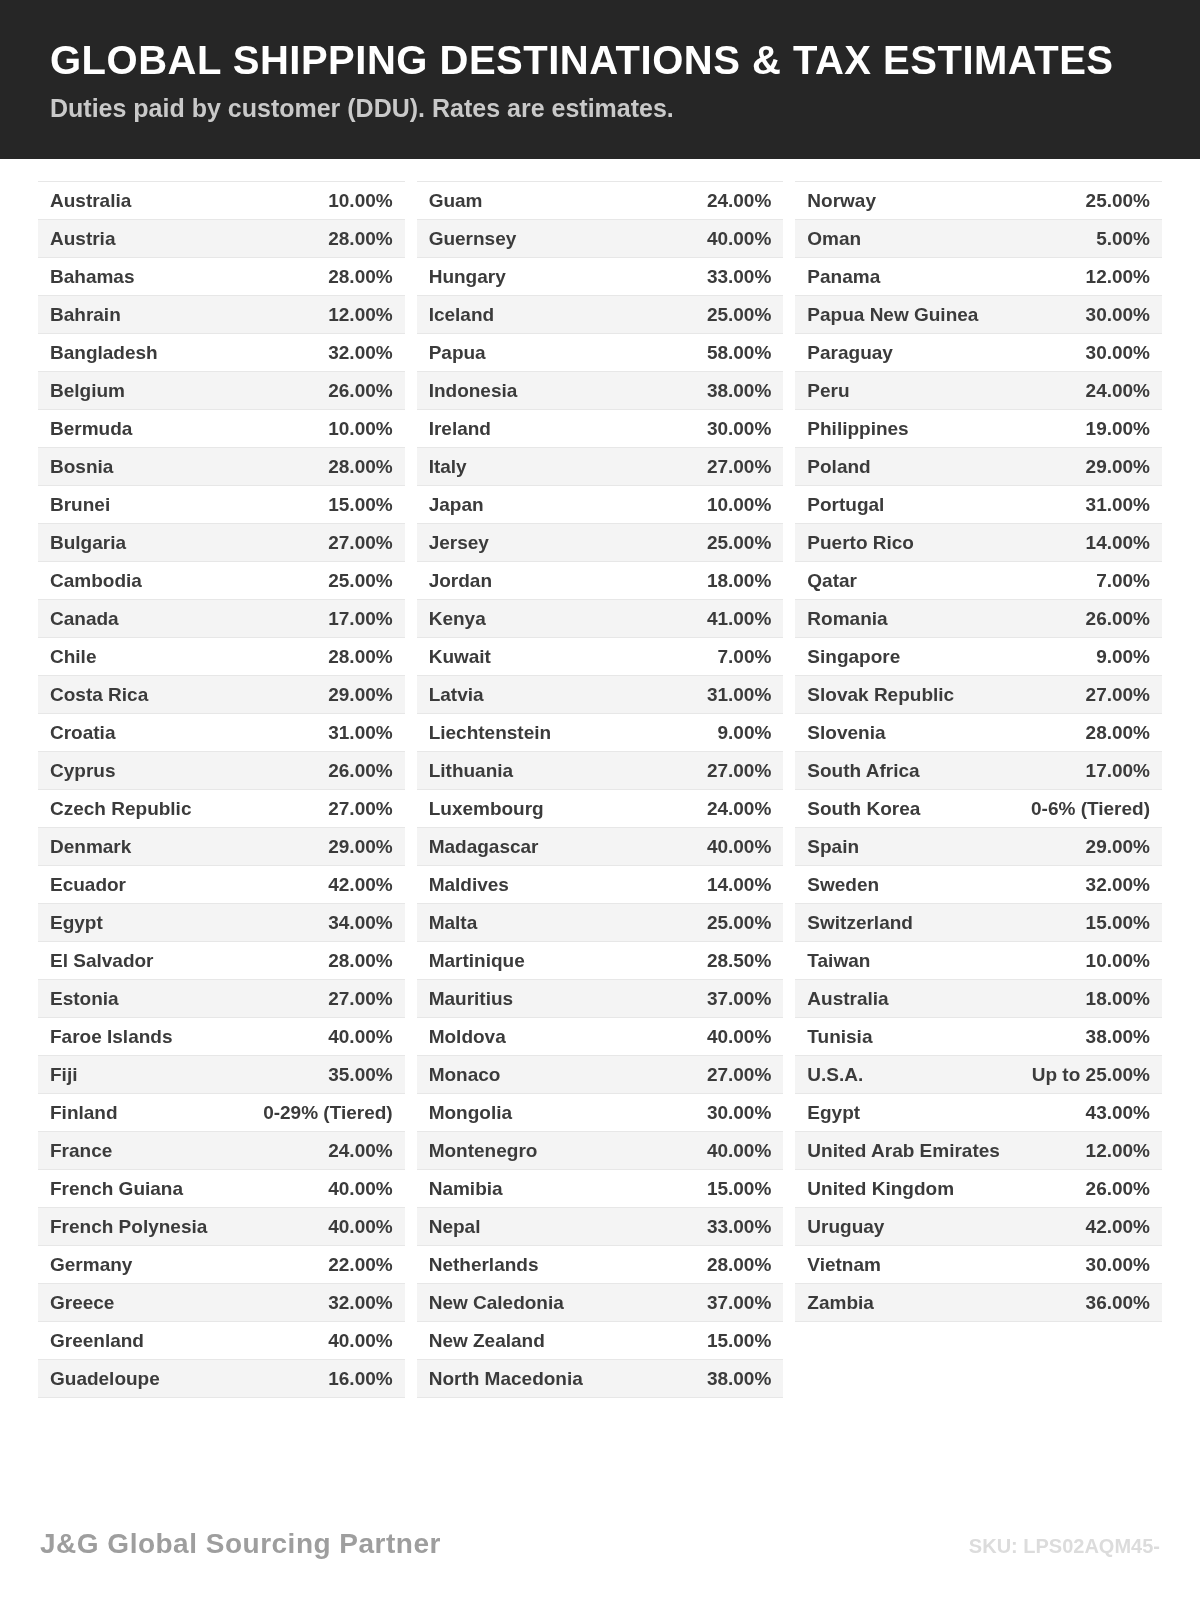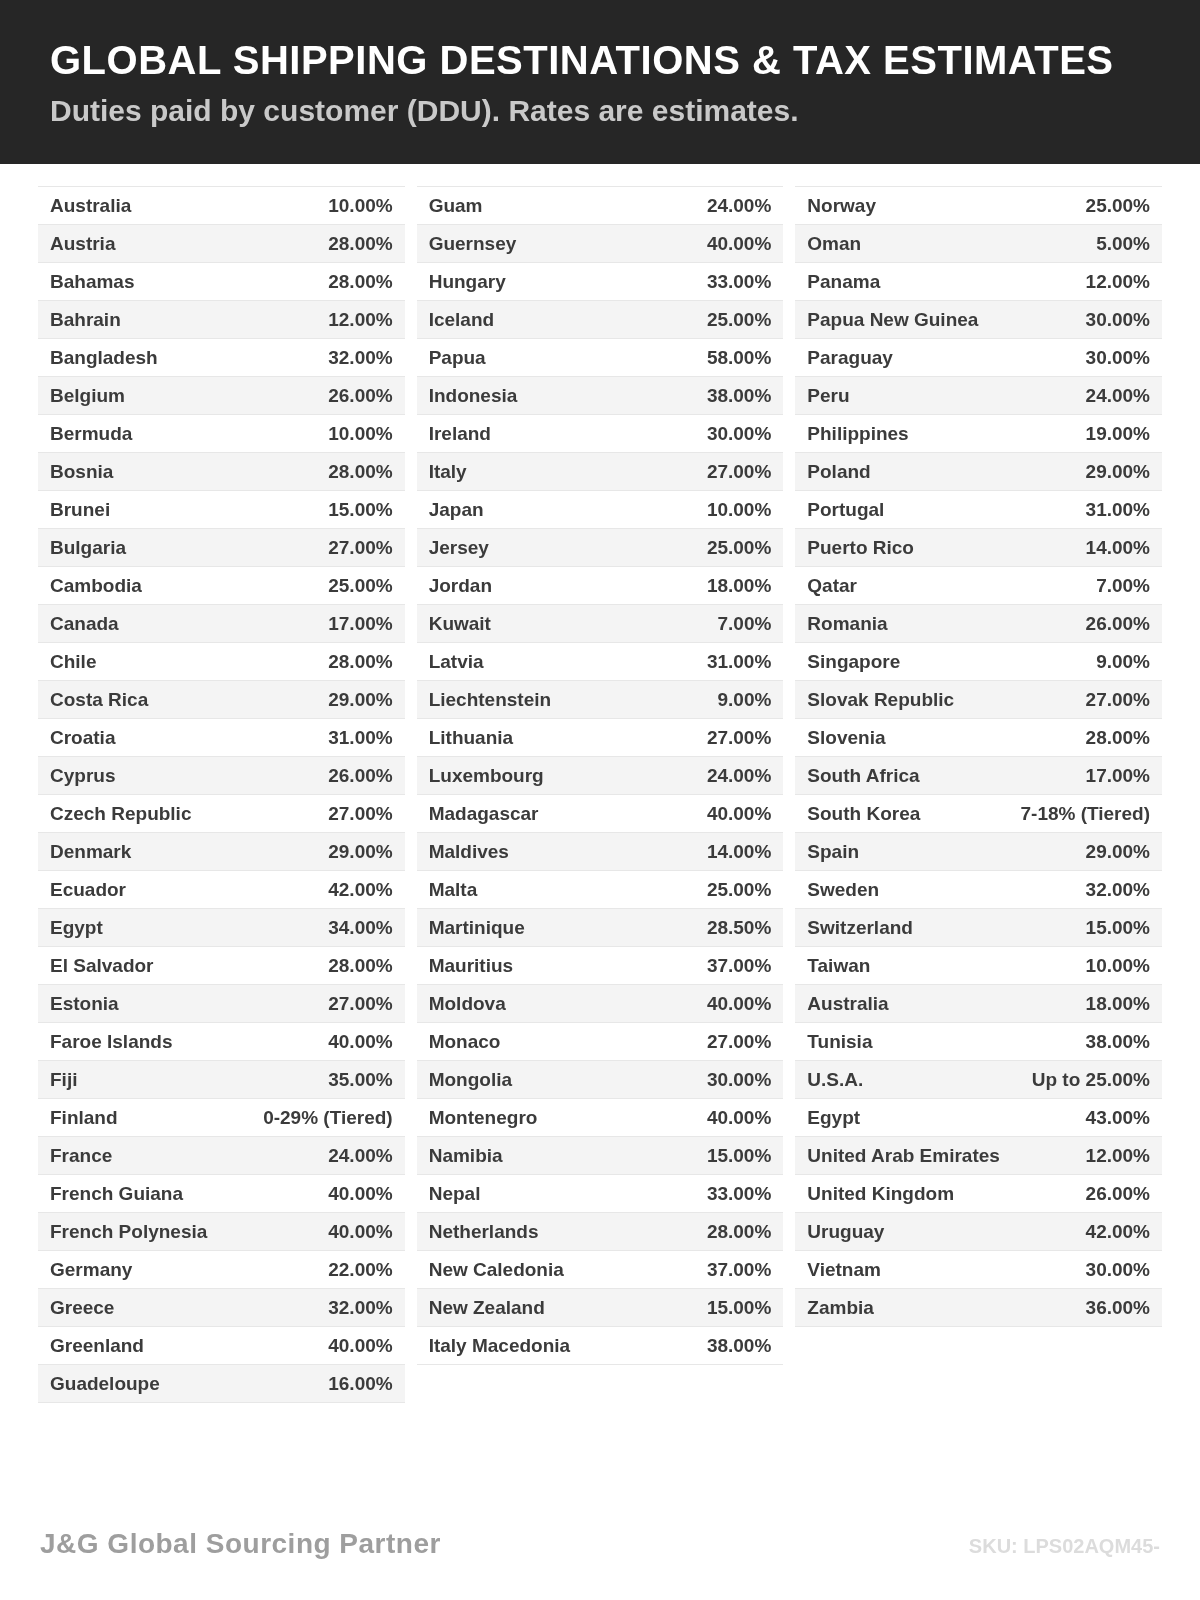--- a/index.html
+++ b/index.html
@@ -19,21 +19,21 @@
     padding: 38px 22px 36px 50px;
   }
   .header .title {
     font-size: 40px;
     font-weight: bold;
     letter-spacing: 0.5px;
     line-height: 1.1;
   }
   .header .subtitle {
     margin-top: 12px;
-    font-size: 30px;
+    font-size: 25px;
     font-weight: bold;
     color: #c9c9c9;
   }
   .table-area {
     display: flex;
     gap: 12px;
     padding: 22px 38px 0 38px;
     align-items: flex-start;
   }
   .col {
@@ -264,20 +264,24 @@
       </div>
       <div class="row">
         <span class="country">Jersey</span>
         <span class="rate">25.00%</span>
       </div>
       <div class="row">
         <span class="country">Jordan</span>
         <span class="rate">18.00%</span>
       </div>
       <div class="row">
+        <span class="country">Kenya</span>
+        <span class="rate">41.00%</span>
+      </div>
+      <div class="row">
         <span class="country">Kuwait</span>
         <span class="rate">7.00%</span>
       </div>
       <div class="row">
         <span class="country">Latvia</span>
         <span class="rate">31.00%</span>
       </div>
       <div class="row">
         <span class="country">Liechtenstein</span>
         <span class="rate">9.00%</span>
@@ -340,21 +344,21 @@
       </div>
       <div class="row">
         <span class="country">New Caledonia</span>
         <span class="rate">37.00%</span>
       </div>
       <div class="row">
         <span class="country">New Zealand</span>
         <span class="rate">15.00%</span>
       </div>
       <div class="row">
-        <span class="country">Italy Macedonia</span>
+        <span class="country">North Macedonia</span>
         <span class="rate">38.00%</span>
       </div>
     </div>
   <div class="col">
       <div class="row">
         <span class="country">Norway</span>
         <span class="rate">25.00%</span>
       </div>
       <div class="row">
         <span class="country">Oman</span>
@@ -411,21 +415,21 @@
       <div class="row">
         <span class="country">Slovenia</span>
         <span class="rate">28.00%</span>
       </div>
       <div class="row">
         <span class="country">South Africa</span>
         <span class="rate">17.00%</span>
       </div>
       <div class="row">
         <span class="country">South Korea</span>
-        <span class="rate">7-18% (Tiered)</span>
+        <span class="rate">0-6% (Tiered)</span>
       </div>
       <div class="row">
         <span class="country">Spain</span>
         <span class="rate">29.00%</span>
       </div>
       <div class="row">
         <span class="country">Sweden</span>
         <span class="rate">32.00%</span>
       </div>
       <div class="row">

